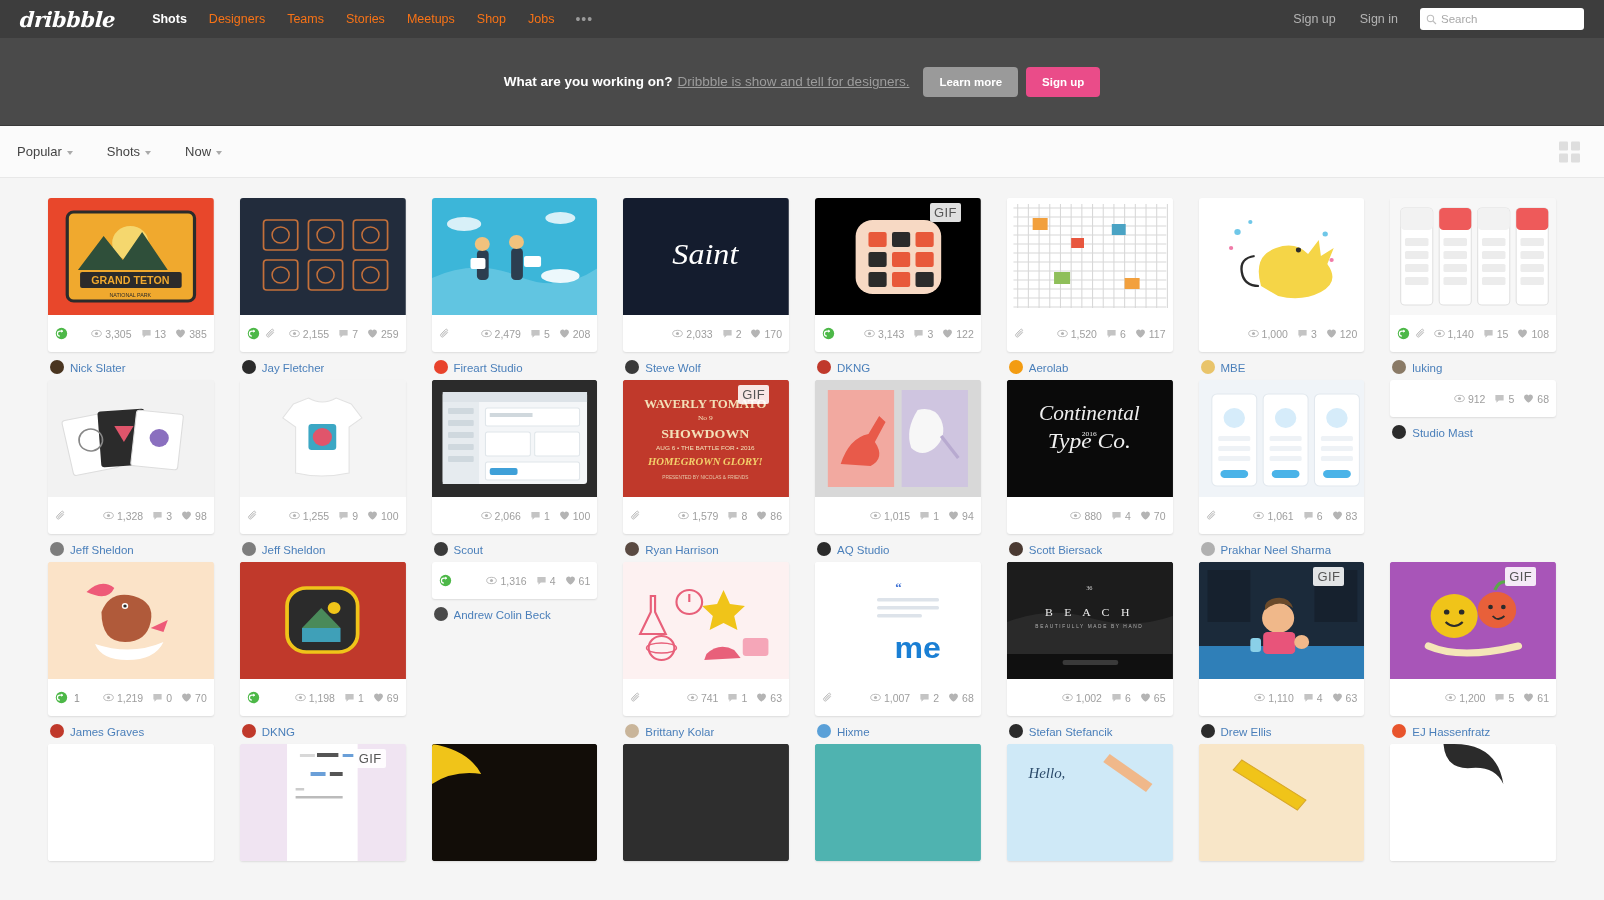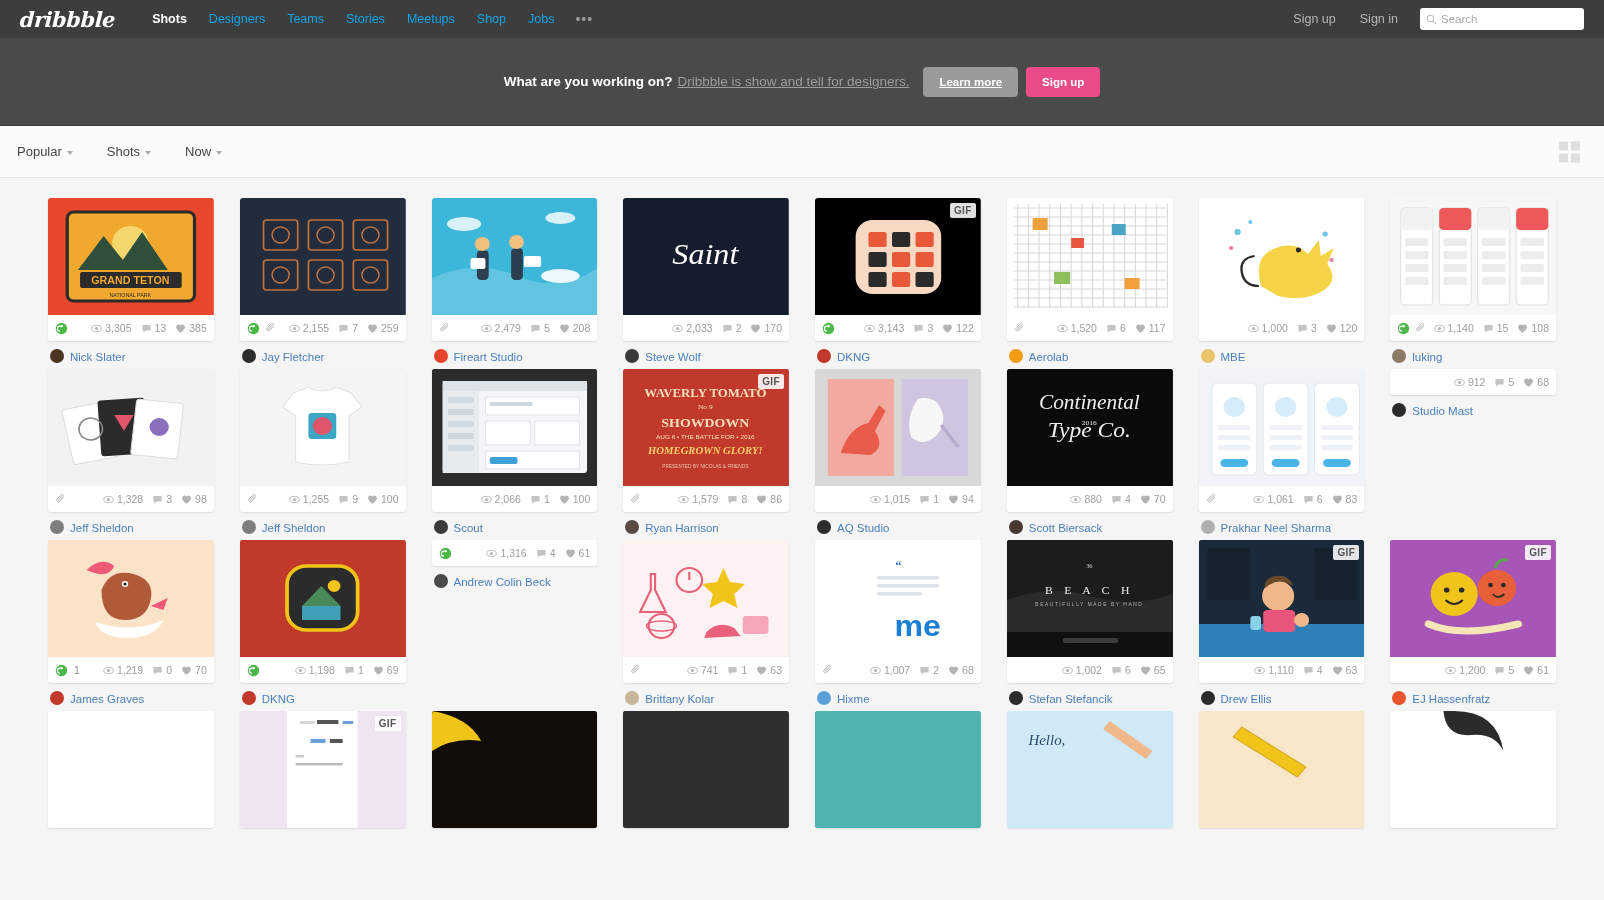--- a/index.html
+++ b/index.html
@@ -22,21 +22,21 @@
     font-family: "DejaVu Serif", serif;
     font-style: italic;
     font-weight: bold;
     font-size: 21px; color: #fff;
     letter-spacing: -0.5px;
     margin-right: 26px;
     transform: skewX(-3deg);
   }
   .nav-links { display: flex; align-items: center; gap: 0px; }
   .nav-link {
-    color: #0ea5e9; font-size: 12.5px; text-decoration: none;
+    color: #f97316; font-size: 12.5px; text-decoration: none;
     padding: 4px 11px; cursor: pointer; white-space: nowrap;
   }
   .nav-link.active { color: #fff; font-weight: bold; }
   .nav-more { color: #9a9a9a; font-size: 14px; letter-spacing: 1px; padding: 4px 10px; cursor: pointer; }
   .nav-right {
     margin-left: auto; display: flex; align-items: center; gap: 0;
   }
   .auth-link {
     color: #b4b4b4; font-size: 12.5px; text-decoration: none;
     padding: 4px 12px; cursor: pointer;
@@ -63,21 +63,21 @@
     border-bottom: 1px solid #3a3a3a;
   }
   .promo-inner { display: flex; align-items: center; gap: 0; }
   .promo-strong { color: #fff; font-size: 13.5px; font-weight: bold; }
   .promo-text { color: #9c9c9c; font-size: 13.5px; margin-left: 5px; margin-right: 14px; text-decoration: underline; }
   .btn {
     font-size: 11.5px; font-weight: bold; color: #fff;
     border: none; border-radius: 4px; cursor: pointer;
     padding: 9px 16px; font-family: "Liberation Sans", sans-serif;
   }
-  .btn-grey { background: #9a9a9a; margin-right: 8px; text-decoration: underline; }
+  .btn-grey { background: #9a9a9a; margin-right: 8px; }
   .btn-pink { background: #ea4c89; }
 
   
   .filterbar {
     height: 52px; background: #fbfbfb;
     border-bottom: 1px solid #e8e8e8;
     display: flex; align-items: center; justify-content: flex-start;
     position: relative;
   }
   .filter {
@@ -113,27 +113,27 @@
     box-shadow: 0 1px 2px rgba(0,0,0,.10);
     overflow: hidden;
   }
   .thumb {
     width: 100%; height: 117px;
     position: relative; overflow: hidden;
     background: #eee;
   }
   .thumb svg { display: block; width: 100%; height: 100%; }
   .gif-badge {
-    position: absolute; top: 5px; right: 5px;
+    position: absolute; top: 5px; right: 20px;
     background: rgba(255,255,255,.88); color: #555;
-    font-size: 10px; font-weight: bold;
+    font-size: 13px; font-weight: normal;
     padding: 2px 4px; border-radius: 2px; letter-spacing: .4px;
   }
   .meta {
-    height: 26px; display: flex; align-items: center;
+    height: 37px; display: flex; align-items: center;
     padding: 1px 7px; gap: 5px;
   }
   .meta-left { display: flex; align-items: center; gap: 5px; }
   .meta-right { margin-left: auto; display: flex; align-items: center; gap: 9px; }
   .stat { display: inline-flex; align-items: center; gap: 3px; font-size: 10.5px; color: #9e9e9e; }
   .rebound-ct { font-size: 10.5px; color: #8e8e8e; margin-left: 1px; }
   .author {
     display: flex; align-items: flex-end; gap: 6px;
     padding: 8px 2px 0 2px;
   }

